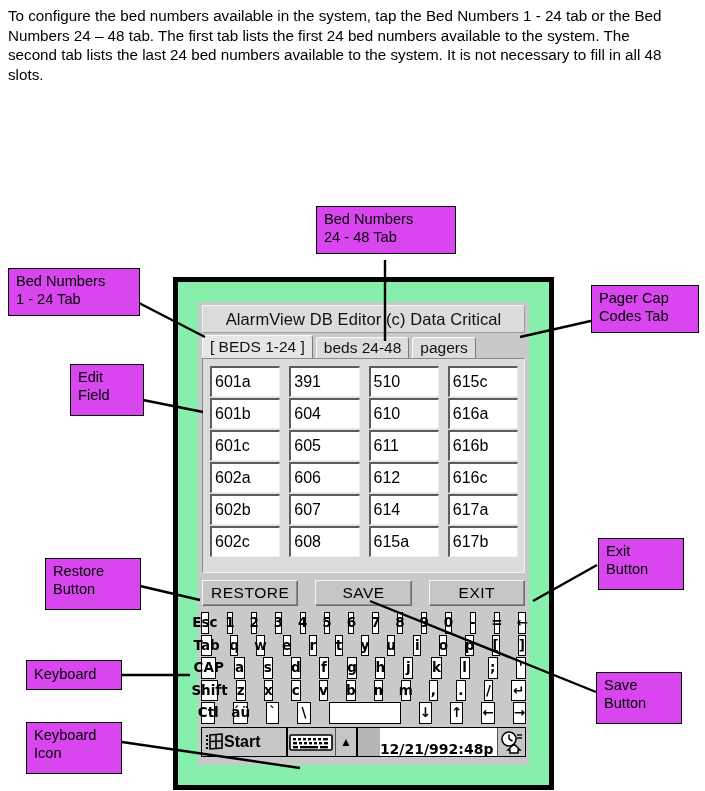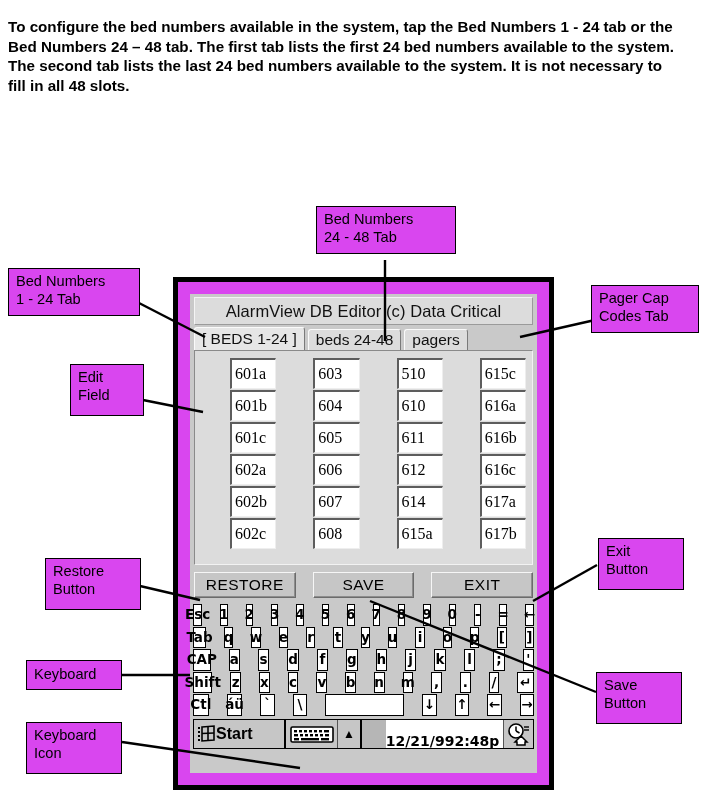--- a/index.html
+++ b/index.html
@@ -16,21 +16,21 @@
 
   
   .prose {
     position: absolute;
     left: 8px; top: 2px;
     width: 670px;
     font-size: 15.2px;
     line-height: 19.6px;
     color: #000;
   }
-  .prose p { margin: 15px 0 0 0; font-weight: bold; }
+  .prose p { margin: 4px 0 0 0; }
   .prose p.second { margin-top: 19.6px; }
 
   
   .callout {
     position: absolute;
     border: 1.6px solid #000;
     background: #d946ef;
     font-size: 14.6px;
     line-height: 17.5px;
     padding: 4px 7px;
@@ -47,24 +47,24 @@
     z-index: 5;
     pointer-events: none;
   }
 
   
   .device {
     position: absolute;
     left: 173px; top: 277px;
     width: 381px; height: 513px;
     border: 5px solid #000;
-    background: #d946ef;
+    background: #86efac;
     box-sizing: border-box;
     z-index: 4;
-    padding: 12px;
+    padding: 20px;
   }
 
   
   .screen {
     width: 100%; height: 100%;
     background: #c9c9c9;
     box-sizing: border-box;
     display: flex;
     flex-direction: column;
   }
@@ -142,22 +142,21 @@
     border-top: 2px solid #5d5d5d;
     border-left: 2px solid #5d5d5d;
     border-right: 1px solid #eeeeee;
     border-bottom: 1px solid #eeeeee;
     font-size: 16px;
     display: flex;
     align-items: center;
     padding-left: 3px;
     box-sizing: border-box;
     color: #000;
-    font-family: Liberation Serif, serif;
-    margin-left: 28px;
+    font-family: Liberation Sans, sans-serif;
   }
 
   
   .buttonrow {
     margin: 7px 4px 0 4px;
     height: 26px;
     display: flex;
     gap: 17px;
   }
   .actbtn {
@@ -347,21 +346,21 @@
     <div class="gridpanel" id="gridpanel">
         <div class="gridcol">
           <div class="bedfield">601a</div>
           <div class="bedfield">601b</div>
           <div class="bedfield">601c</div>
           <div class="bedfield">602a</div>
           <div class="bedfield">602b</div>
           <div class="bedfield">602c</div>
         </div>
         <div class="gridcol">
-          <div class="bedfield">603</div>
+          <div class="bedfield">391</div>
           <div class="bedfield">604</div>
           <div class="bedfield">605</div>
           <div class="bedfield">606</div>
           <div class="bedfield">607</div>
           <div class="bedfield">608</div>
         </div>
         <div class="gridcol">
           <div class="bedfield">510</div>
           <div class="bedfield">610</div>
           <div class="bedfield">611</div>

